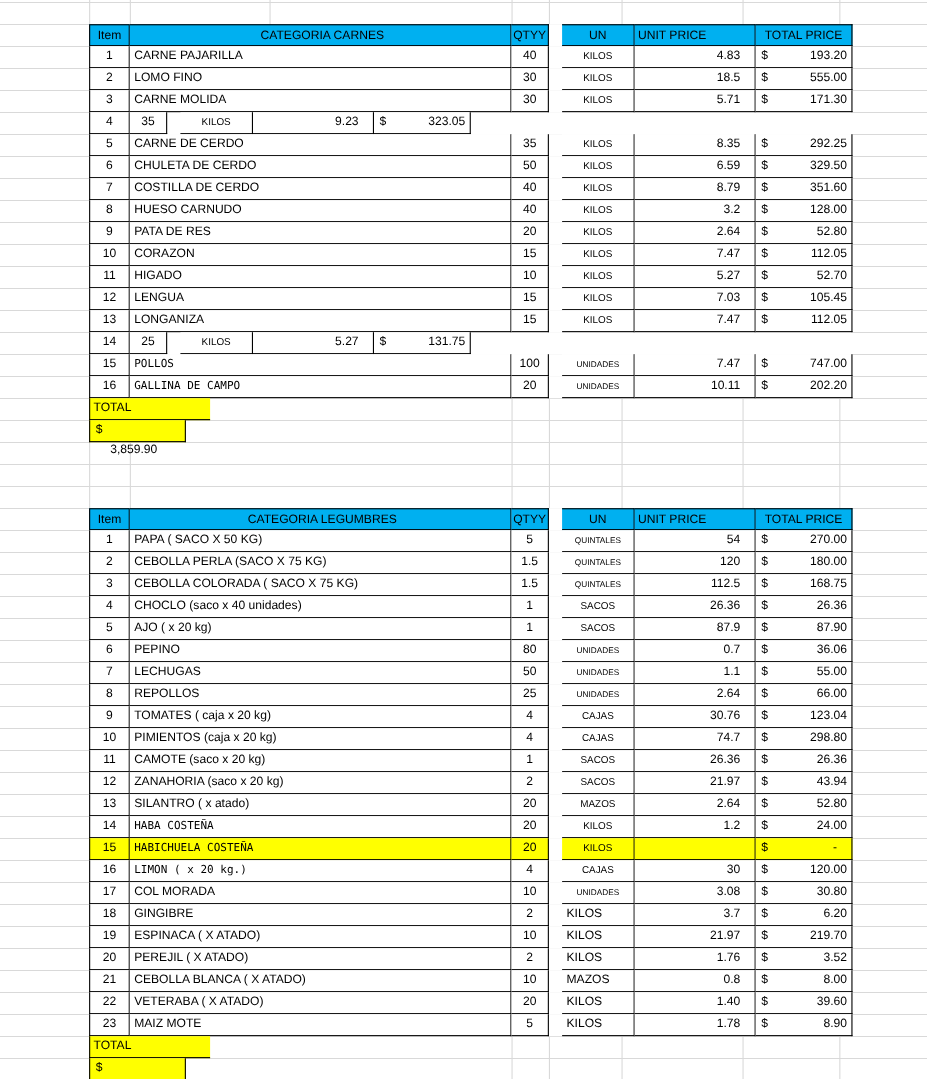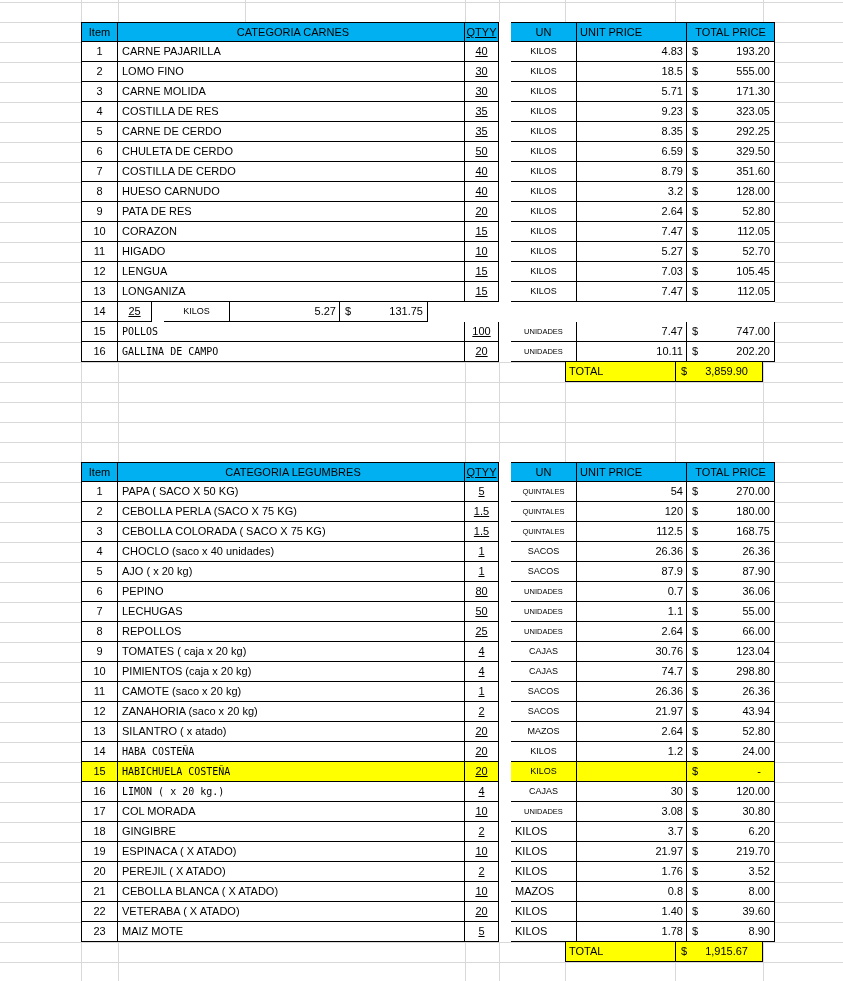--- a/index.html
+++ b/index.html
@@ -16,45 +16,45 @@
   .row .c{
     box-sizing:border-box;height:20px;line-height:19px;overflow:hidden;white-space:nowrap;
     border-right:1px solid #000;border-bottom:1px solid #000;background:#fff;
   }
   .row .c:first-child{border-left:1px solid #000;}
   .header .c{border-top:1px solid #000;background:#00B0F0;line-height:18px;text-align:center;}
   .header .h-unit{text-align:left;padding-left:3px;}
 
   .c-item{width:37px;text-align:center;}
   .c-name{width:347px;padding-left:4px;}
-  .c-qty{width:34px;text-align:center;text-decoration:underline;}
+  .c-qty{width:34px;text-align:center;}
   .c-un{width:66px;text-align:center;font-size:9px;margin-left:12px;}
   .c-un.sm{font-size:7.5px;letter-spacing:0;}
   .un-left .c-un{font-size:11px;text-align:left;padding-left:4px;}
-  .c-unit{width:110px;text-align:right;padding-right:3px;}
+  .c-unit{width:110px;text-align:right;padding-right:13px;}
   .c-total{width:88px;display:flex;}
   .c-total .cur{padding-left:5px;}
   .c-total .amt{margin-left:auto;padding-right:4px;}
   .c-total .amt.dash{padding-right:13px;}
 
   .mono .c-name{font-family:"DejaVu Sans Mono",monospace;font-size:10px;}
   .hl .c{background:#FFFF00;}
 
-  .total-row{display:flex;height:20px;background:transparent;}
+  .total-row{display:flex;height:20px;background:transparent;flex-direction:column;}
   .total-row .spacer{width:484px;}
   .total-row .t-label{
     box-sizing:border-box;width:110px;height:20px;line-height:19px;background:#FFFF00;
     border-left:1px solid #000;border-bottom:1px solid #000;padding-left:3px;
   }
   .total-row .t-amount{
     box-sizing:border-box;width:88px;height:20px;line-height:19px;background:#FFFF00;
     border-left:1px solid #000;border-right:1px solid #000;border-bottom:1px solid #000;display:flex;
   }
   .total-row .t-amount .cur{padding-left:5px;}
-  .total-row .t-amount .amt{margin-left:auto;padding-right:14px;}
+  .total-row .t-amount .amt{margin-left:auto;padding-right:25px;margin-top:18px;}
 </style>
 </head>
 <body>
 
 <div class="sheet">
 
   <div class="vline" style="left:81px"></div>
   <div class="vline" style="left:118px"></div>
   <div class="vline short" style="left:245px"></div>
   <div class="vline" style="left:465px"></div>
@@ -101,21 +101,20 @@
       <div class="c c-qty">30</div>
       <div class="c c-un">KILOS</div>
       <div class="c c-unit">5.71</div>
       <div class="c c-total">
         <span class="cur">$</span>
         <span class="amt">171.30</span>
       </div>
     </div>
         <div class="row">
       <div class="c c-item">4</div>
-      <div class="c c-name">COSTILLA DE RES</div>
       <div class="c c-qty">35</div>
       <div class="c c-un">KILOS</div>
       <div class="c c-unit">9.23</div>
       <div class="c c-total">
         <span class="cur">$</span>
         <span class="amt">323.05</span>
       </div>
     </div>
         <div class="row">
       <div class="c c-item">5</div>

